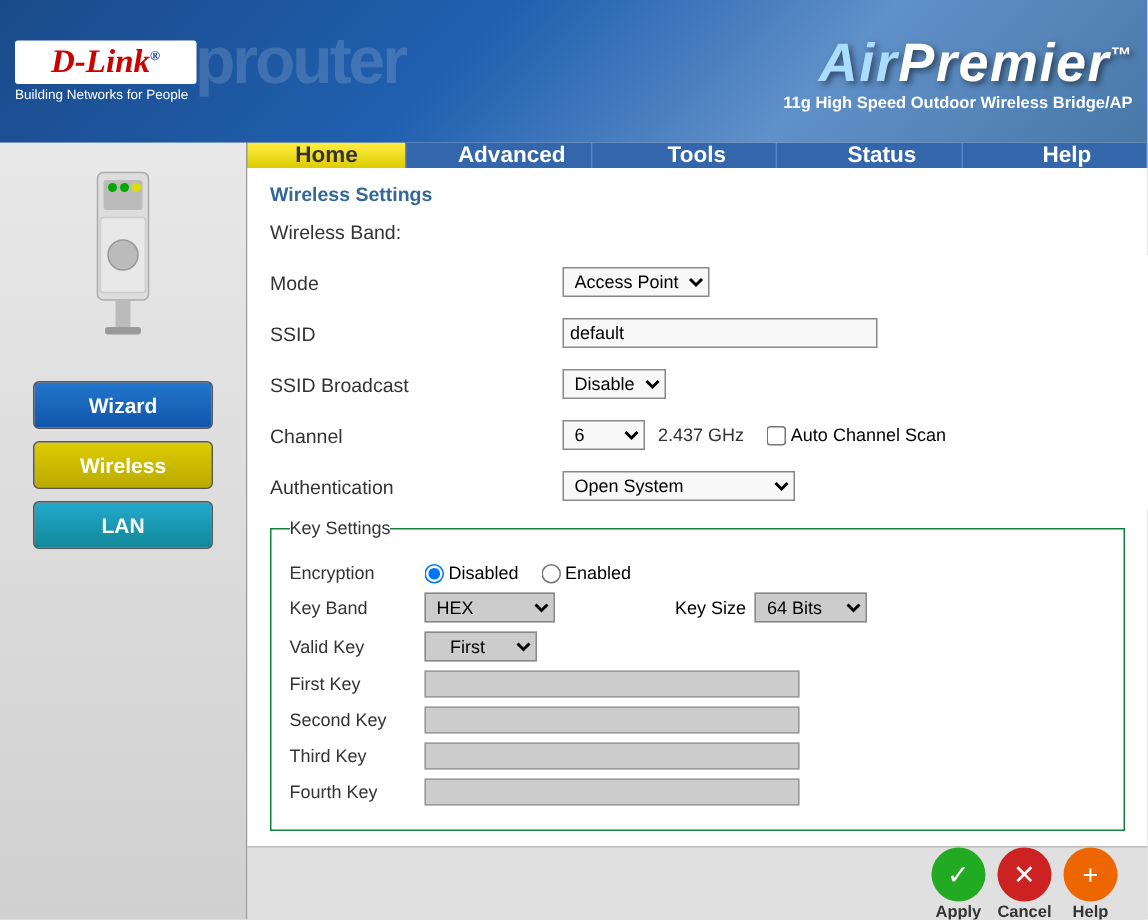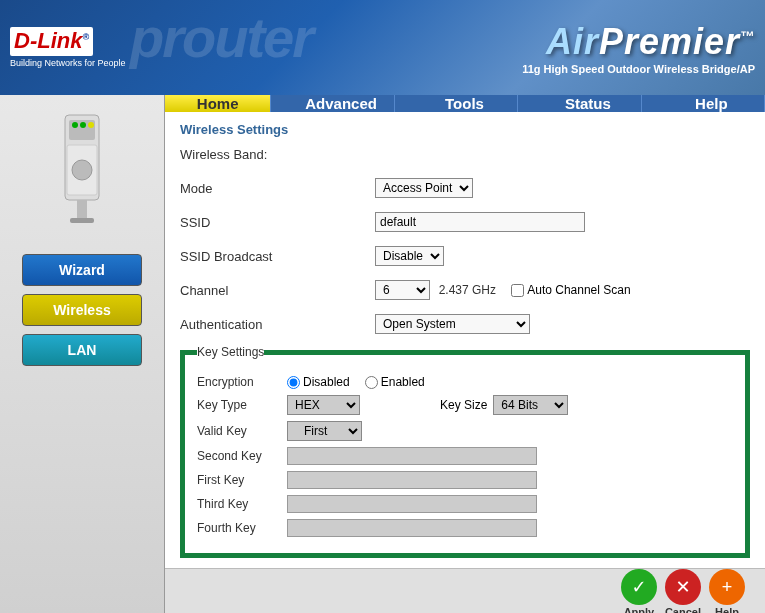--- a/index.html
+++ b/index.html
@@ -17,34 +17,34 @@
     #logo-area {
       display: flex;
       flex-direction: column;
       align-items: flex-start;
     }
     #dlink-logo {
       background: white;
       color: #003399;
       font-weight: bold;
       font-size: 22px;
-      padding: 2px 4px;
+      padding: 2px 24px;
       border-radius: 2px;
       font-style: italic;
       line-height: 1.1;
+      font-family: Liberation Serif, serif;
     }
     #dlink-logo span { color: #cc0000; }
     #dlink-tagline { color: white; font-size: 9px; margin-top: 2px; }
     #watermark {
       position: absolute;
       left: 130px;
-      top: 5px;
+      top: 16px;
       color: rgba(255,255,255,0.15);
-      font-size: 56px;
-      font-style: italic;
+      font-size: 44px;
       letter-spacing: -2px;
       font-weight: bold;
     }
     #product-area {
       margin-left: auto;
       text-align: right;
     }
     #air-premier {
       font-size: 36px;
       font-style: italic;
@@ -165,21 +165,21 @@
     }
     input[type="text"] {
       border: 1px solid #888;
       padding: 2px 4px;
       font-size: 12px;
       background: #f8f8f8;
     }
 
     
     #key-settings {
-      border: 5px solid #15803d;
+      border: 1px solid #15803d;
       padding: 8px 12px 10px;
       margin-top: 4px;
       background: white;
     }
     #key-settings legend, .key-settings-title {
       font-size: 12px;
       color: #333;
       margin-bottom: 8px;
     }
     .key-row {
@@ -359,22 +359,22 @@
             <input type="radio" name="encryption" checked="" style="">
             <span>Disabled</span>
           </label>
           <label class="radio-label">
             <input type="radio" name="encryption" style="">
             <span>Enabled</span>
           </label>
         </div>
 
         <div class="key-row">
-          <div class="key-label">Key Type</div>
-          <select style="width:73px; background:#cccccc;">
+          <div class="key-label">Key Band</div>
+          <select style="width:87px; background:#cccccc;">
             <option>HEX</option>
             <option>ASCII</option>
           </select>
           <span style="width:80px; display:inline-block;"></span>
           <span style="font-size:12px; margin-right:6px;">Key Size</span>
           <select style="width:75px; background:#cccccc;">
             <option>64 Bits</option>
             <option>128 Bits</option>
           </select>
         </div>
@@ -383,26 +383,26 @@
           <div class="key-label">Valid Key</div>
           <select style="width:75px; background:#cccccc;padding-left:12px;">
             <option>First</option>
             <option>Second</option>
             <option>Third</option>
             <option>Fourth</option>
           </select>
         </div>
 
         <div class="key-row">
+          <div class="key-label">First Key</div>
+          <div class="key-field"></div>
+        </div>
+
+        <div class="key-row">
           <div class="key-label">Second Key</div>
-          <div class="key-field"></div>
-        </div>
-
-        <div class="key-row">
-          <div class="key-label">First Key</div>
           <div class="key-field"></div>
         </div>
 
         <div class="key-row">
           <div class="key-label">Third Key</div>
           <div class="key-field"></div>
         </div>
 
         <div class="key-row">
           <div class="key-label">Fourth Key</div>

